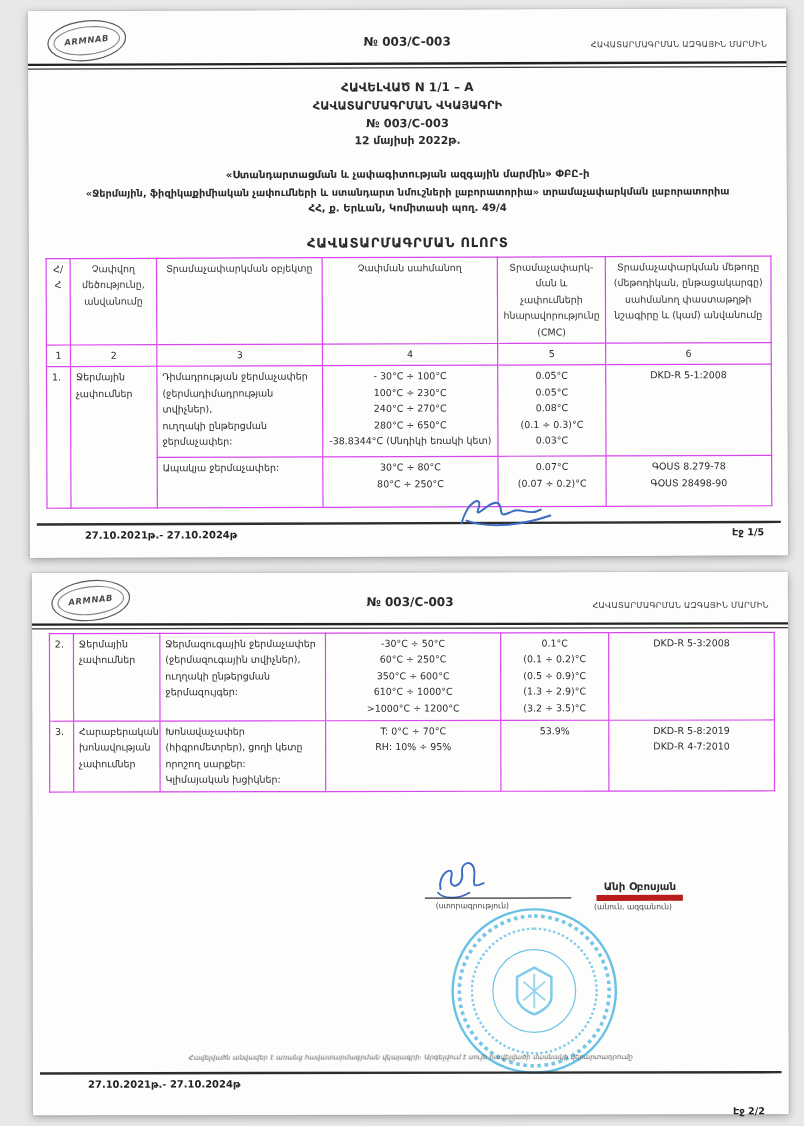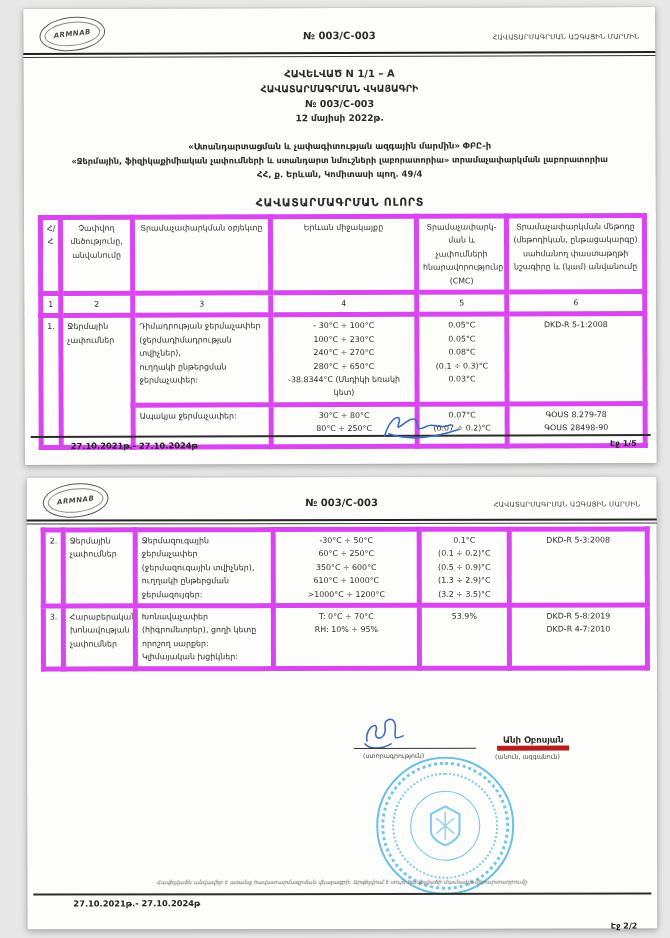--- a/index.html
+++ b/index.html
@@ -35,21 +35,21 @@
   }
   .docnum{position:absolute;left:0;right:0;top:22px;text-align:center;font-weight:bold;font-size:10px;}
   .authority{position:absolute;right:16px;top:26px;font-size:6.8px;color:#3c3c3c;letter-spacing:.2px;}
   .rule{position:absolute;left:0;right:0;top:44px;height:2px;border-top:2.4px solid #222;border-bottom:.9px solid #3a3a3a;}
   .t-line{position:absolute;left:0;right:0;text-align:center;font-weight:bold;}
   .fs10{font-size:10px;} .fs95{font-size:9.5px;} .fs9{font-size:9px;} .fs85{font-size:8.5px;}
 
   
   table.grid{border-collapse:collapse;position:absolute;table-layout:fixed;}
   table.grid td{
-    border:5px solid #d946ef;
+    border:1px solid #d946ef;
     font-size:7.9px;line-height:13.4px;
     padding:2px 4px;vertical-align:top;
     white-space:pre-line;overflow:hidden;
   }
   td.ctr{text-align:center;}
   td.hd{font-size:7.4px;line-height:10.5px;text-align:center;vertical-align:middle;color:#333;}
   td.nrow{font-size:7.8px;line-height:11px;text-align:center;padding:1px;}
 
   
   .foot-rule{position:absolute;left:6px;right:6px;border-top:2.2px solid #2d2d2d;}
@@ -114,21 +114,21 @@
         <col style="width:90px">
         <col style="width:138px">
     </colgroup>
     <tbody>
         <tr style="height:66px;">
       <td class="hd">Հ/Հ</td>
       <td class="hd">Չափվող
 մեծությունը,
 անվանումը</td>
       <td class="hd">Տրամաչափարկման օբյեկտը</td>
-      <td class="hd">Երևան միջակայքը</td>
+      <td class="hd">Չափման սահմանող</td>
       <td class="hd">Տրամաչափարկ-
 ման և չափումների
 հնարավորությունը
 (CMC)</td>
       <td class="hd">Տրամաչափարկման մեթոդը
 (մեթոդիկան, ընթացակարգը)
 սահմանող փաստաթղթի
 նշագիրը և (կամ) անվանումը</td>
     </tr>
     <tr style="height:15px;">

